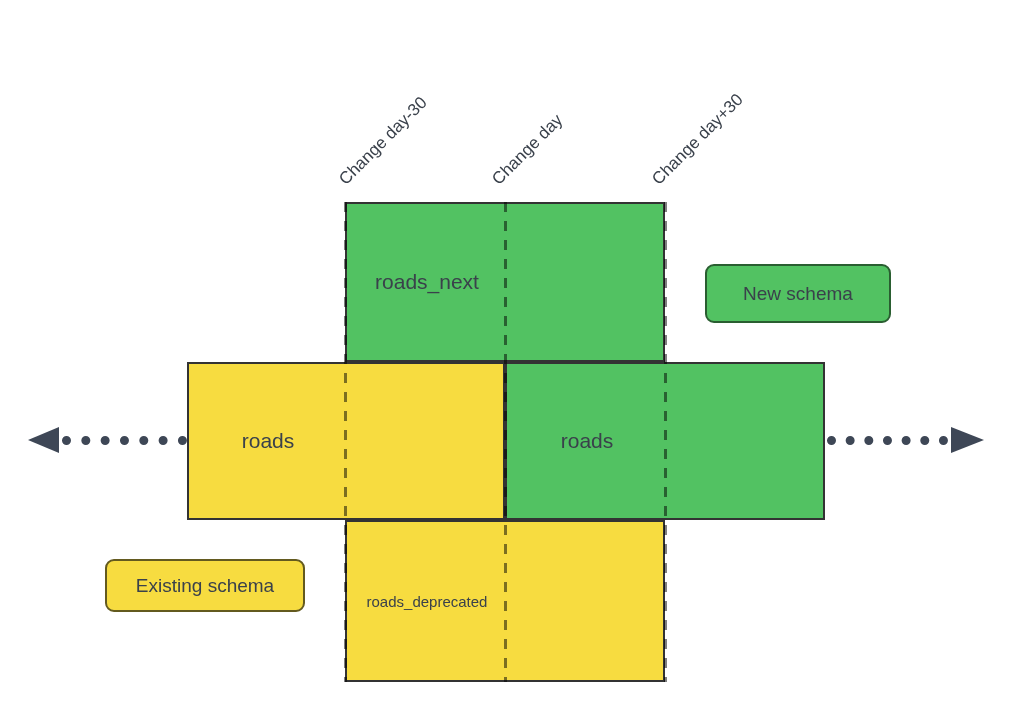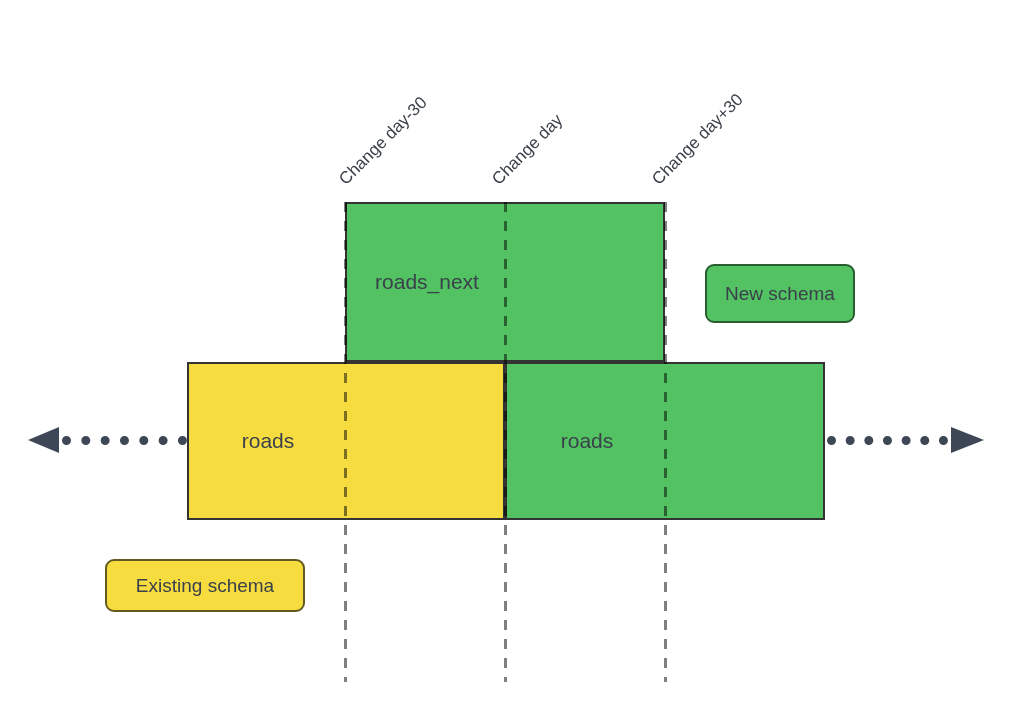--- a/index.html
+++ b/index.html
@@ -106,21 +106,21 @@
     position: absolute;
     box-sizing: border-box;
     border-radius: 9px;
     display: flex;
     align-items: center;
     justify-content: center;
     font-size: 19px;
     color: var(--text, #3A414B);
   }
   #legend-new {
-    left: 705px; top: 264px; width: 150px; height: 59px;
+    left: 705px; top: 264px; width: 186px; height: 59px;
     background: var(--green, #52C262);
     border: 2px solid var(--green_legend_border, #2A5E31);
   }
   #legend-existing {
     left: 105px; top: 559px; width: 200px; height: 53px;
     background: var(--yellow, #F7DC40);
     border: 2px solid var(--yellow_legend_border, #635A1F);
   }
 </style>
 </head>
@@ -137,20 +137,23 @@
   </div>
 
   <div class="box yellow" id="box-roads-existing">
     <span class="box-label">roads</span>
   </div>
 
   <div class="box green" id="box-roads-new">
     <span class="box-label">roads</span>
   </div>
 
+  <div class="box yellow" id="box-roads-deprecated">
+    <span class="box-label small">roads_deprecated</span>
+  </div>
 
   <div class="dash-line" id="dash-minus30"></div>
   <div class="dash-line" id="dash-zero"></div>
   <div class="dash-line" id="dash-plus30"></div>
 
   <div class="arrow-head" id="arrow-head-left"></div>
   <div class="dotted-line" id="dots-left"></div>
   <div class="dotted-line" id="dots-right"></div>
   <div class="arrow-head" id="arrow-head-right"></div>
 

